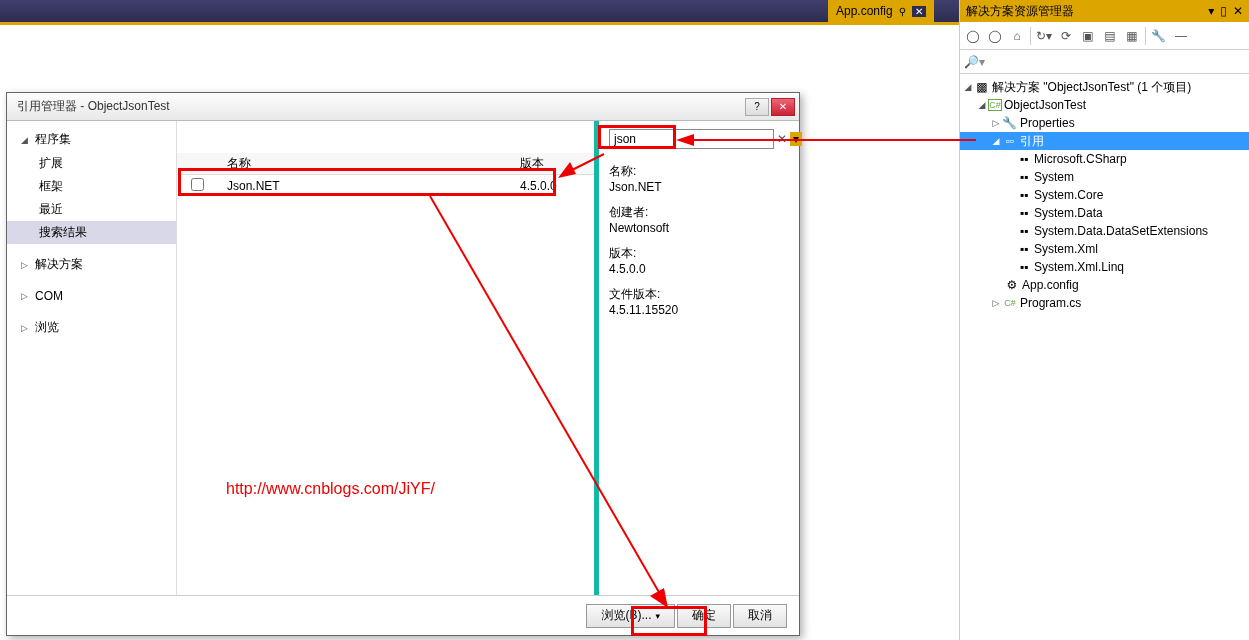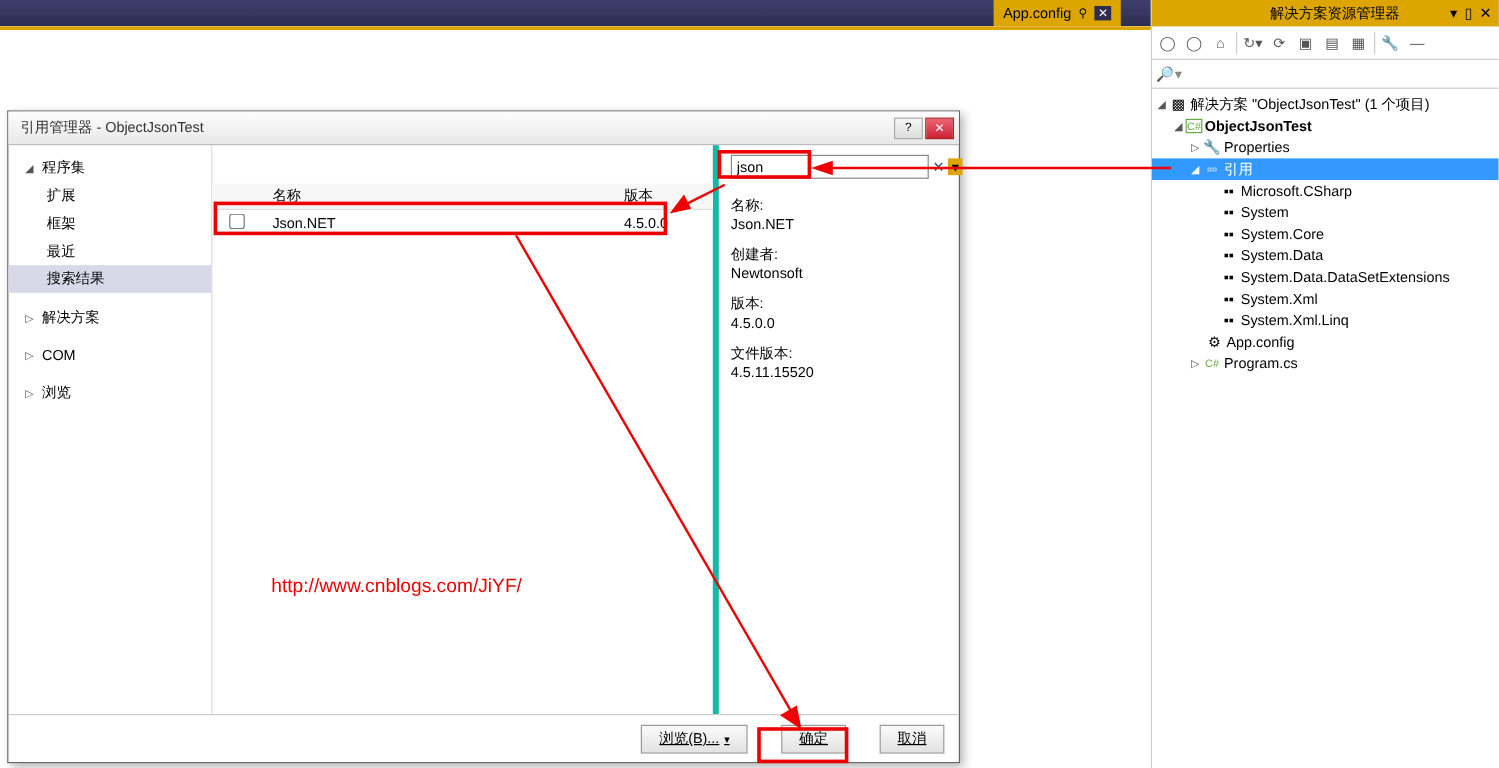--- a/index.html
+++ b/index.html
@@ -6,33 +6,33 @@
 body { background: #fff; width: 1249px; height: 640px; position: relative; overflow: hidden; }
 
 
 .top-tabbar { position: absolute; top: 0; left: 0; right: 0; height: 22px; background: linear-gradient(#3f3f6e,#2d2d50); display: flex; align-items: stretch; }
 .top-tab { background: #dca500; color: #000; padding: 2px 8px; display: flex; align-items: center; gap: 6px; margin-left: 828px; }
 .top-tab .pin, .top-tab .x { font-size: 10px; }
 .top-tab .x { background: #2d2d50; color: #fff; padding: 0 3px; }
 
 
 .sol-panel { position: absolute; top: 0; right: 0; width: 290px; height: 640px; background: #fff; border-left: 1px solid #ccc; display: flex; flex-direction: column; }
-.sol-title { background: #dca500; color: #000; padding: 3px 6px; display: flex; align-items: center; justify-content: flex-end; height: 22px; gap: 42px; }
+.sol-title { background: #dca500; color: #000; padding: 3px 6px; display: flex; align-items: center; justify-content: space-between; height: 22px; gap: 42px; }
 .sol-title-icons { display: flex; gap: 6px; font-size: 10px; }
 .sol-toolbar { height: 28px; border-bottom: 1px solid #ccc; display: flex; align-items: center; gap: 4px; padding: 0 4px; }
 .sol-toolbar span { width: 18px; height: 18px; display: inline-flex; align-items: center; justify-content: center; color: #555; cursor: pointer; }
 .sol-search { height: 24px; border-bottom: 1px solid #ccc; display: flex; align-items: center; padding: 0 4px; }
 .sol-search input { border: none; outline: none; flex: 1; color: #888; }
 .sol-tree { flex: 1; padding: 4px 0; overflow: auto; }
 .tree-row { display: flex; align-items: center; height: 18px; padding-left: 4px; white-space: nowrap; cursor: pointer; }
 .tree-row.selected { background: #3399ff; color: #fff; }
 .tree-arrow { width: 12px; display: inline-block; text-align: center; color: #555; font-size: 9px; }
 .tree-icon { width: 16px; display: inline-flex; align-items: center; justify-content: center; margin-right: 2px; }
 .tree-label { }
-.bold { font-weight: bold; }
+.bold { font-weight: normal; }
 
 
 .main-area { position: absolute; top: 22px; left: 0; width: 959px; height: 618px; background: #fff; }
 .main-border { position: absolute; top: 0; left: 0; right: 0; height: 3px; background: #dca500; }
 .vscroll { position: absolute; top: 22px; right: 290px; width: 18px; bottom: 0; background: #eaeaea; border-left: 1px solid #ccc; }
 .vscroll .up, .vscroll .down { height: 16px; text-align: center; color: #555; }
 .vscroll .track { position: absolute; top: 16px; bottom: 16px; left: 0; right: 0; }
 
 
 .dialog { position: absolute; top: 92px; left: 6px; width: 794px; height: 544px; background: #fff; border: 1px solid #666; box-shadow: 3px 3px 8px rgba(0,0,0,0.3); display: flex; flex-direction: column; }
@@ -54,21 +54,21 @@
 .dlg-col-ver { width: 80px; padding-left: 6px; }
 .dlg-row { display: flex; align-items: center; height: 22px; }
 .dlg-row input[type=checkbox] { margin-left: 14px; }
 .dlg-right { width: 200px; padding: 8px 10px; display: flex; flex-direction: column; }
 .dlg-search-wrap { display: flex; align-items: center; margin-bottom: 10px; }
 .dlg-search-wrap input { flex: 1; border: 1px solid #888; padding: 2px 4px; }
 .dlg-search-icons { display: flex; align-items: center; }
 .dlg-search-icons span { padding: 0 3px; color: #357; cursor: pointer; }
 .dlg-right .k { font-weight: normal; margin-top: 4px; }
 .dlg-right .v { margin-bottom: 6px; }
-.dlg-footer { height: 40px; border-top: 1px solid #ccc; display: flex; align-items: center; justify-content: flex-end; padding: 0 12px; gap: 28px; text-decoration: underline; }
+.dlg-footer { height: 40px; border-top: 1px solid #ccc; display: flex; align-items: center; justify-content: flex-end; padding: 0 12px; gap: 2px; }
 .dlg-footer button { height: 24px; padding: 0 14px; background: linear-gradient(#fafafa,#e2e2e2); border: 1px solid #999; cursor: pointer; }
 .dlg-footer .browse .dd { margin-left: 4px; font-size: 9px; }
 
 
 .redbox { position: absolute; border: 3px solid #e00; pointer-events: none; }
 .red-arrow { position: absolute; pointer-events: none; }
 .watermark { position: absolute; color: #e00; font-size: 16px; }
 
 svg.arrow line { stroke: #e00; stroke-width: 2; }
 svg.arrow polygon { fill: #e00; }

